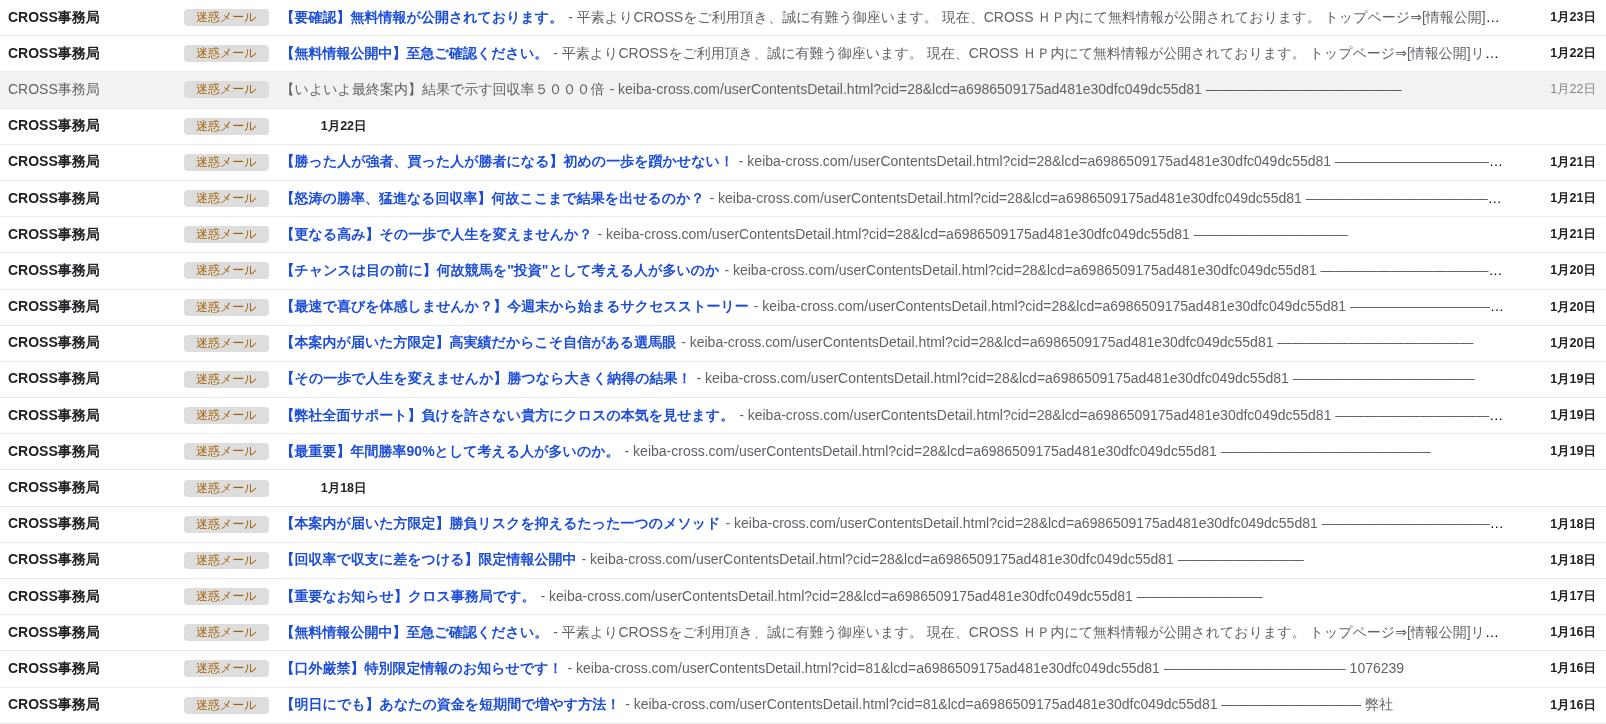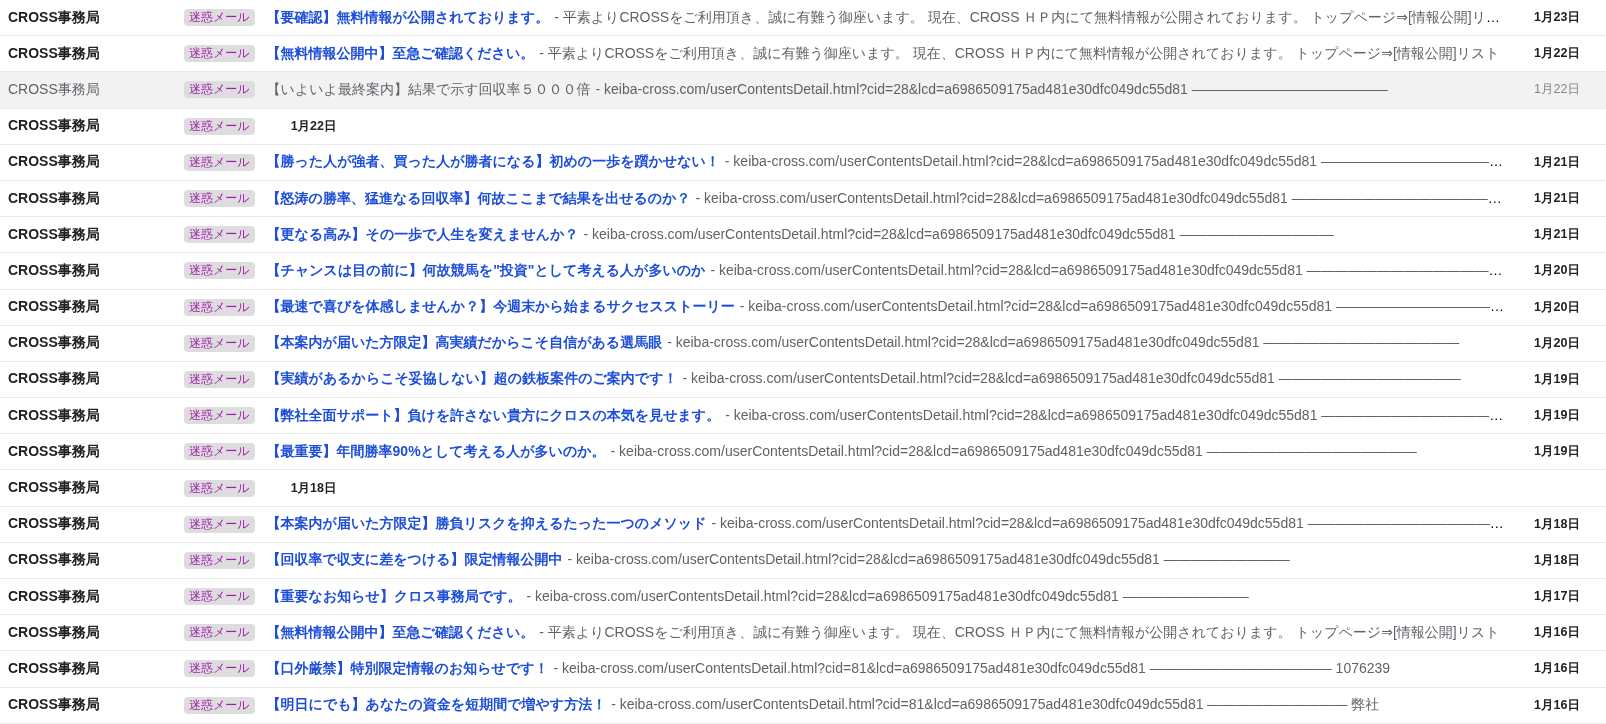--- a/index.html
+++ b/index.html
@@ -25,44 +25,44 @@
     width: 176px;
     font-size: 14px;
     font-weight: bold;
     color: #202124;
     white-space: nowrap;
     overflow: hidden;
   }
   .badge {
     flex: none;
     background: #dddddd;
-    color: #a21caf;
+    color: #a16207;
     font-size: 12px;
     line-height: 17px;
-    padding: 0 5px;
+    padding: 0 12px;
     border-radius: 4px;
     margin-right: 12px;
     white-space: nowrap;
   }
   .subjline {
     flex: 1;
     min-width: 0;
     white-space: nowrap;
     overflow: hidden;
     text-overflow: ellipsis;
     font-size: 14px;
   }
   .subject { font-weight: bold; color: #1d4ed8; }
   .snippet { color: #5f6368; font-weight: normal; margin-left: 5px; margin-top: 20px; }
   .date {
     flex: none;
     width: 96px;
     padding-right: 10px;
     padding-left: 8px;
-    text-align: center;
+    text-align: right;
     font-size: 12.5px;
     font-weight: bold;
     color: #202124;
     white-space: nowrap;
   }
   .row.read { background: #f2f2f2; }
   .row.read .sender,
   .row.read .subject { font-weight: normal; color: #5f6368; }
   .row.read .date { font-weight: normal; color: #80868b; }
 </style>
@@ -125,21 +125,21 @@
   </div>
     <div class="row">
     <div class="sender">CROSS事務局</div>
     <span class="badge">迷惑メール</span>
     <div class="subjline"><span class="subject">【本案内が届いた方限定】高実績だからこそ自信がある選馬眼</span><span class="snippet">- keiba-cross.com/userContentsDetail.html?cid=28&amp;lcd=a6986509175ad481e30dfc049dc55d81 ——————————————</span></div>
     <div class="date">1月20日</div>
   </div>
     <div class="row">
     <div class="sender">CROSS事務局</div>
     <span class="badge">迷惑メール</span>
-    <div class="subjline"><span class="subject">【実績があるからこそ妥協しない】超の鉄板案件のご案内です！</span><span class="snippet">- keiba-cross.com/userContentsDetail.html?cid=28&amp;lcd=a6986509175ad481e30dfc049dc55d81 —————————————</span></div>
+    <div class="subjline"><span class="subject">【その一歩で人生を変えませんか】勝つなら大きく納得の結果！</span><span class="snippet">- keiba-cross.com/userContentsDetail.html?cid=28&amp;lcd=a6986509175ad481e30dfc049dc55d81 —————————————</span></div>
     <div class="date">1月19日</div>
   </div>
     <div class="row">
     <div class="sender">CROSS事務局</div>
     <span class="badge">迷惑メール</span>
     <div class="subjline"><span class="subject">【弊社全面サポート】負けを許さない貴方にクロスの本気を見せます。</span><span class="snippet">- keiba-cross.com/userContentsDetail.html?cid=28&amp;lcd=a6986509175ad481e30dfc049dc55d81 ————————————————————</span></div>
     <div class="date">1月19日</div>
   </div>
     <div class="row">
     <div class="sender">CROSS事務局</div>

